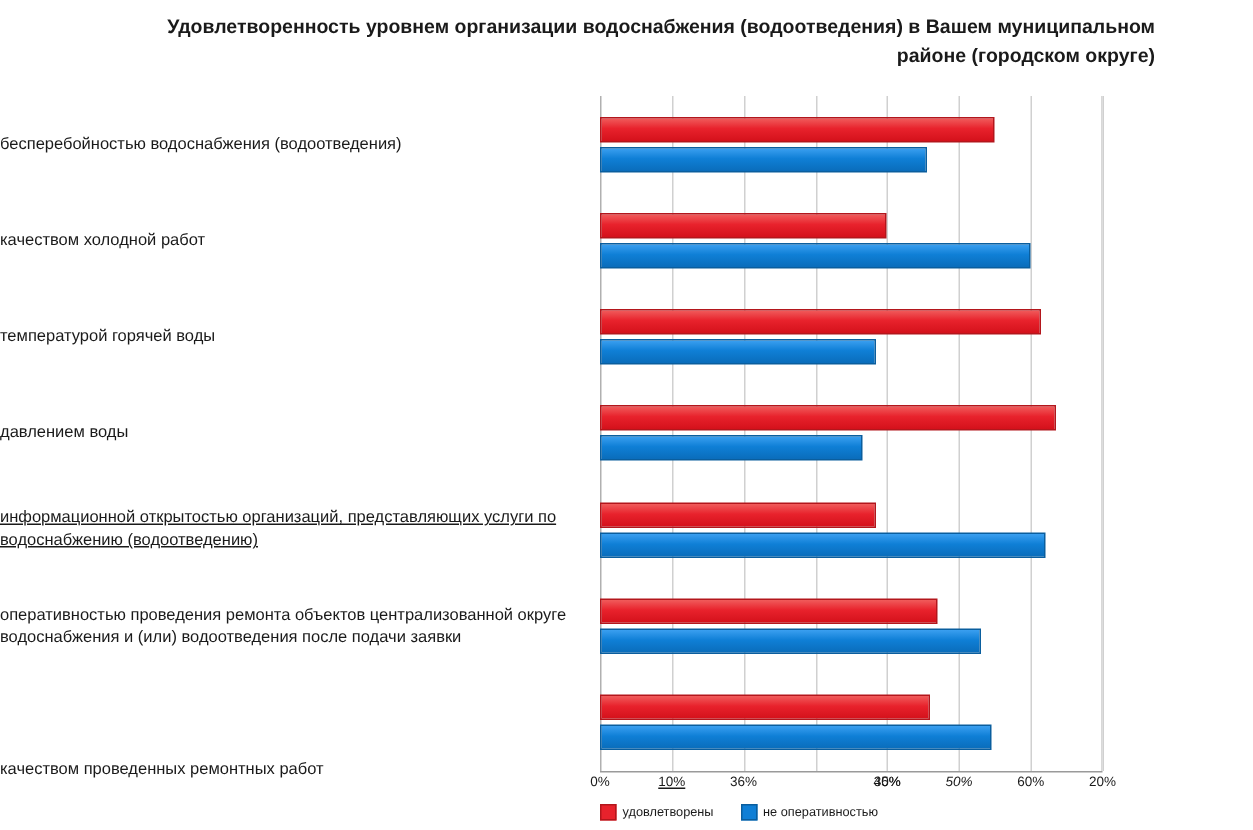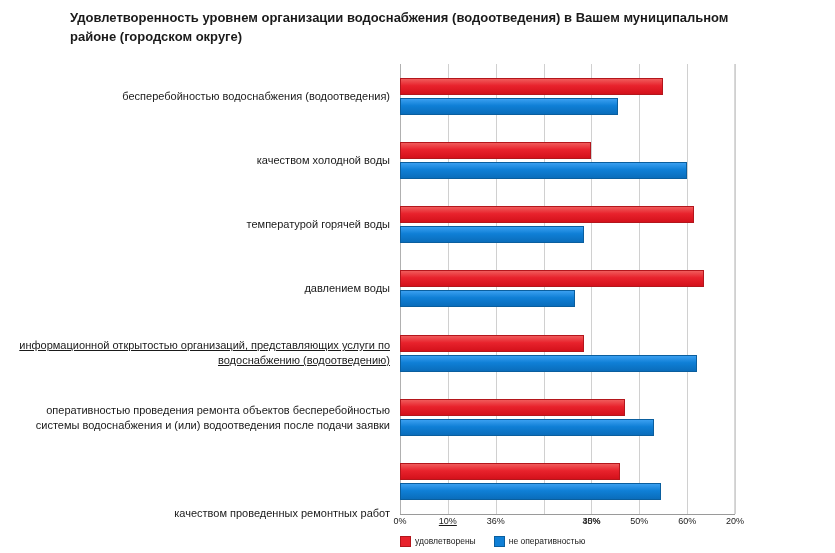--- a/index.html
+++ b/index.html
@@ -19,21 +19,21 @@
     position: relative;
     width: 835px;
     height: 553px;
     box-sizing: border-box;
   }
   .chart-title {
     position: absolute;
     left: 70px;
     top: 8px;
     width: 700px;
-    text-align: left;
+    text-align: right;
     font-size: 13px;
     font-weight: bold;
     line-height: 19px;
     color: #1a1a1a;
   }
   
   .plot-area {
     position: absolute;
     left: 400px;
     top: 64px;
@@ -89,21 +89,20 @@
     position: absolute;
     left: 0;
     top: 64px;
     width: 396px;
     height: 450px;
   }
   .cat-label {
     position: absolute;
     right: 6px;
     width: 390px;
-    text-align: right;
     font-size: 11px;
     line-height: 15px;
     color: #1a1a1a;
   }
   
   .x-axis {
     position: absolute;
     left: 400px;
     top: 514px;
     width: 335px;
@@ -160,25 +159,25 @@
 </style>
 </head>
 <body>
 
 <div id="chart-root">
 
   <div class="chart-title">Удовлетворенность уровнем организации водоснабжения (водоотведения) в Вашем муниципальном районе (городском округе)</div>
 
   <div class="cat-labels">
       <div class="cat-label" style="top: 24.6429px;">бесперебойностью водоснабжения (водоотведения)</div>
-      <div class="cat-label" style="top: 88.9286px;">качеством холодной воды</div>
+      <div class="cat-label" style="top: 88.9286px;">качеством холодной работ</div>
       <div class="cat-label" style="top: 153.214px; padding-left: 17px;">температурой горячей воды</div>
       <div class="cat-label" style="top: 217px; padding-left: 16px;">давлением воды</div>
       <div class="cat-label" style="top: 274.286px; text-decoration: underline;">информационной открытостью организаций, представляющих услуги по водоснабжению (водоотведению)</div>
-      <div class="cat-label" style="top: 338.571px;">оперативностью проведения ремонта объектов бесперебойностью системы водоснабжения и (или) водоотведения после подачи заявки</div>
+      <div class="cat-label" style="top: 338.571px;">оперативностью проведения ремонта объектов централизованной округе водоснабжения и (или) водоотведения после подачи заявки</div>
       <div class="cat-label" style="top: 410.357px; margin-top: 32px;">качеством проведенных ремонтных работ</div>
     </div>
 
   <div class="plot-area">
     <div class="plot-frame"></div>
     <div class="grid">
         <div class="gridline" style="left: 47.8571px;"></div>
         <div class="gridline" style="left: 95.7143px;"></div>
         <div class="gridline" style="left: 143.571px;"></div>
         <div class="gridline" style="left: 191.429px;"></div>
@@ -218,21 +217,21 @@
       </div>
   </div>
 
   <div class="x-axis">
     <div class="x-axis-line"></div>
   <div class="x-tick-label" style="left: 0px;">0%</div>
       <div class="x-tick-label" style="left: 47.8571px; text-decoration: underline;">10%</div>
       <div class="x-tick-label" style="left: 95.7143px;">36%</div>
       <div class="x-tick-label" style="left: 143.571px; margin-left: 48px;">30%</div>
       <div class="x-tick-label" style="left: 191.429px;">45%</div>
-      <div class="x-tick-label" style="left: 239.286px;">50%</div>
+      <div class="x-tick-label" style="left: 239.286px; font-style: italic;">50%</div>
       <div class="x-tick-label" style="left: 287.143px;">60%</div>
       <div class="x-tick-label" style="left: 335px;">20%</div>
     </div>
 
   <div class="legend">
       <div class="legend-item">
         <span class="legend-swatch sat"></span>
         <span>удовлетворены</span>
       </div>
       <div class="legend-item">

